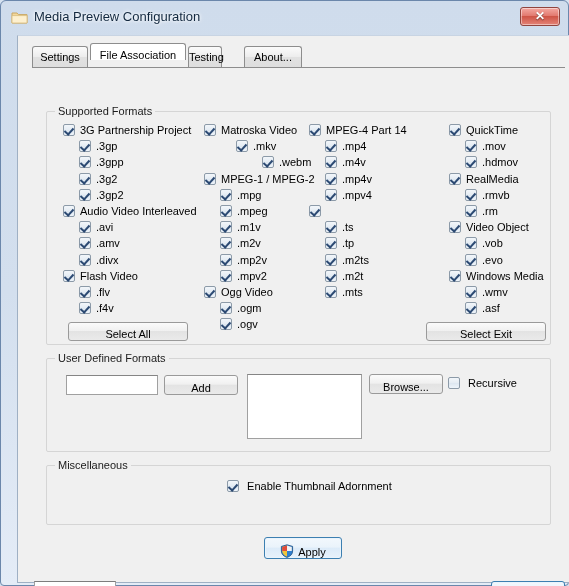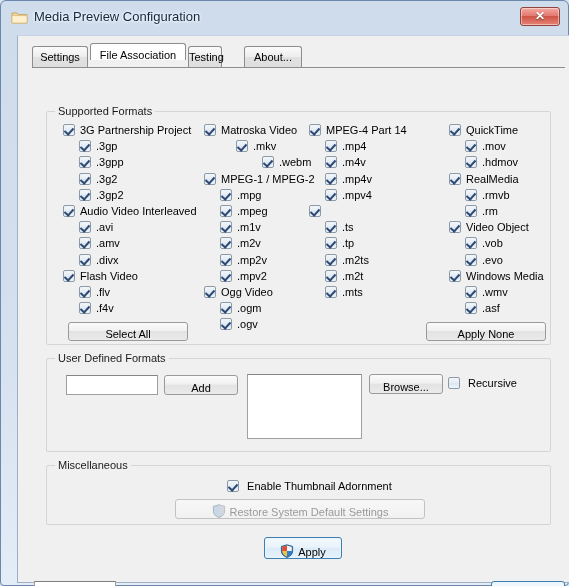--- a/index.html
+++ b/index.html
@@ -246,21 +246,21 @@
           <div class="cbrow" style="left: 418px; top: 124.4px;"><span class="cb checked"></span><span class="cblabel">.vob</span></div>
           <div class="cbrow" style="left: 418px; top: 140.6px;"><span class="cb checked"></span><span class="cblabel">.evo</span></div>
           <div class="cbrow" style="left: 402px; top: 156.8px;"><span class="cb checked"></span><span class="cblabel">Windows Media</span></div>
           <div class="cbrow" style="left: 418px; top: 173px;"><span class="cb checked"></span><span class="cblabel">.wmv</span></div>
           <div class="cbrow" style="left: 418px; top: 189.2px;"><span class="cb checked"></span><span class="cblabel">.asf</span></div>
         </div>
       <div class="btn" id="btn-select-all" style="left:21px; top:210px; width:120px; height:19px;">
         <span>Select All</span>
       </div>
       <div class="btn" id="btn-select-none" style="left:379px; top:210px; width:120px; height:19px;">
-        <span>Apply None</span>
+        <span>Select Exit</span>
       </div>
     </div>
 
     <div class="group" style="left:28px; top:322px; width:505px; height:94px;">
       <span class="legend">User Defined Formats</span>
 
       <input class="textbox" id="udf-input" type="text" style="left: 19px; top: 16px; width: 92px; height: 20px; padding: 0px 3px; font-size: 11px; font-family: &quot;Liberation Sans&quot;, sans-serif;" placeholder="">
 
       <div class="btn" style="left:117px; top:16px; width:74px; height:20px;">
         <span>Add</span>
@@ -280,29 +280,20 @@
     </div>
 
     <div class="group" style="left:28px; top:429px; width:505px; height:60px;">
       <span class="legend">Miscellaneous</span>
 
       <div class="cbrow" style="left:180px; top:13px;">
         <span class="cb checked" id="cb-thumbnail"></span>
         <span class="cblabel">Enable Thumbnail Adornment</span>
       </div>
 
-      <div class="btn disabled" style="left:128px; top:33px; width:250px; height:20px;">
-        <span class="shield">
-          <svg width="14" height="14" viewBox="0 0 14 14">
-            <path d="M7 0.8 L12.6 2.4 L12.6 7.1 C12.6 10.2 10.2 12.5 7 13.4 C3.8 12.5 1.4 10.2 1.4 7.1 L1.4 2.4 Z" fill="#c9d7e6" stroke="#9aa9b8" stroke-width="0.8"></path>
-            <path d="M7 0.8 L12.6 2.4 L12.6 7.1 C12.6 9 11.7 10.6 10.3 11.7 L7 8 Z" fill="#d9d9d9" opacity="0.6"></path>
-          </svg>
-        </span>
-        <span>Restore System Default Settings</span>
-      </div>
     </div>
 
     <div class="btn default" style="left:246px; top:501px; width:78px; height:22px;">
       <span class="shield">
         <svg width="14" height="14" viewBox="0 0 14 14">
           <path d="M7 0.8 L12.6 2.4 L12.6 7.1 C12.6 10.2 10.2 12.5 7 13.4 C3.8 12.5 1.4 10.2 1.4 7.1 L1.4 2.4 Z" fill="#2f7fd0" stroke="#1d4f80" stroke-width="0.8"></path>
           <path d="M7 1.6 L7 12.6 C4.5 11.7 2.2 9.8 2.2 7.1 L2.2 3 Z" fill="#f0c53a"></path>
           <path d="M2.2 3 L7 1.6 L7 7 L2.2 7 Z" fill="#e04b3c"></path>
           <path d="M7 1.6 L11.8 3 L11.8 7 L7 7 Z" fill="#f2f2f2"></path>
         </svg>

